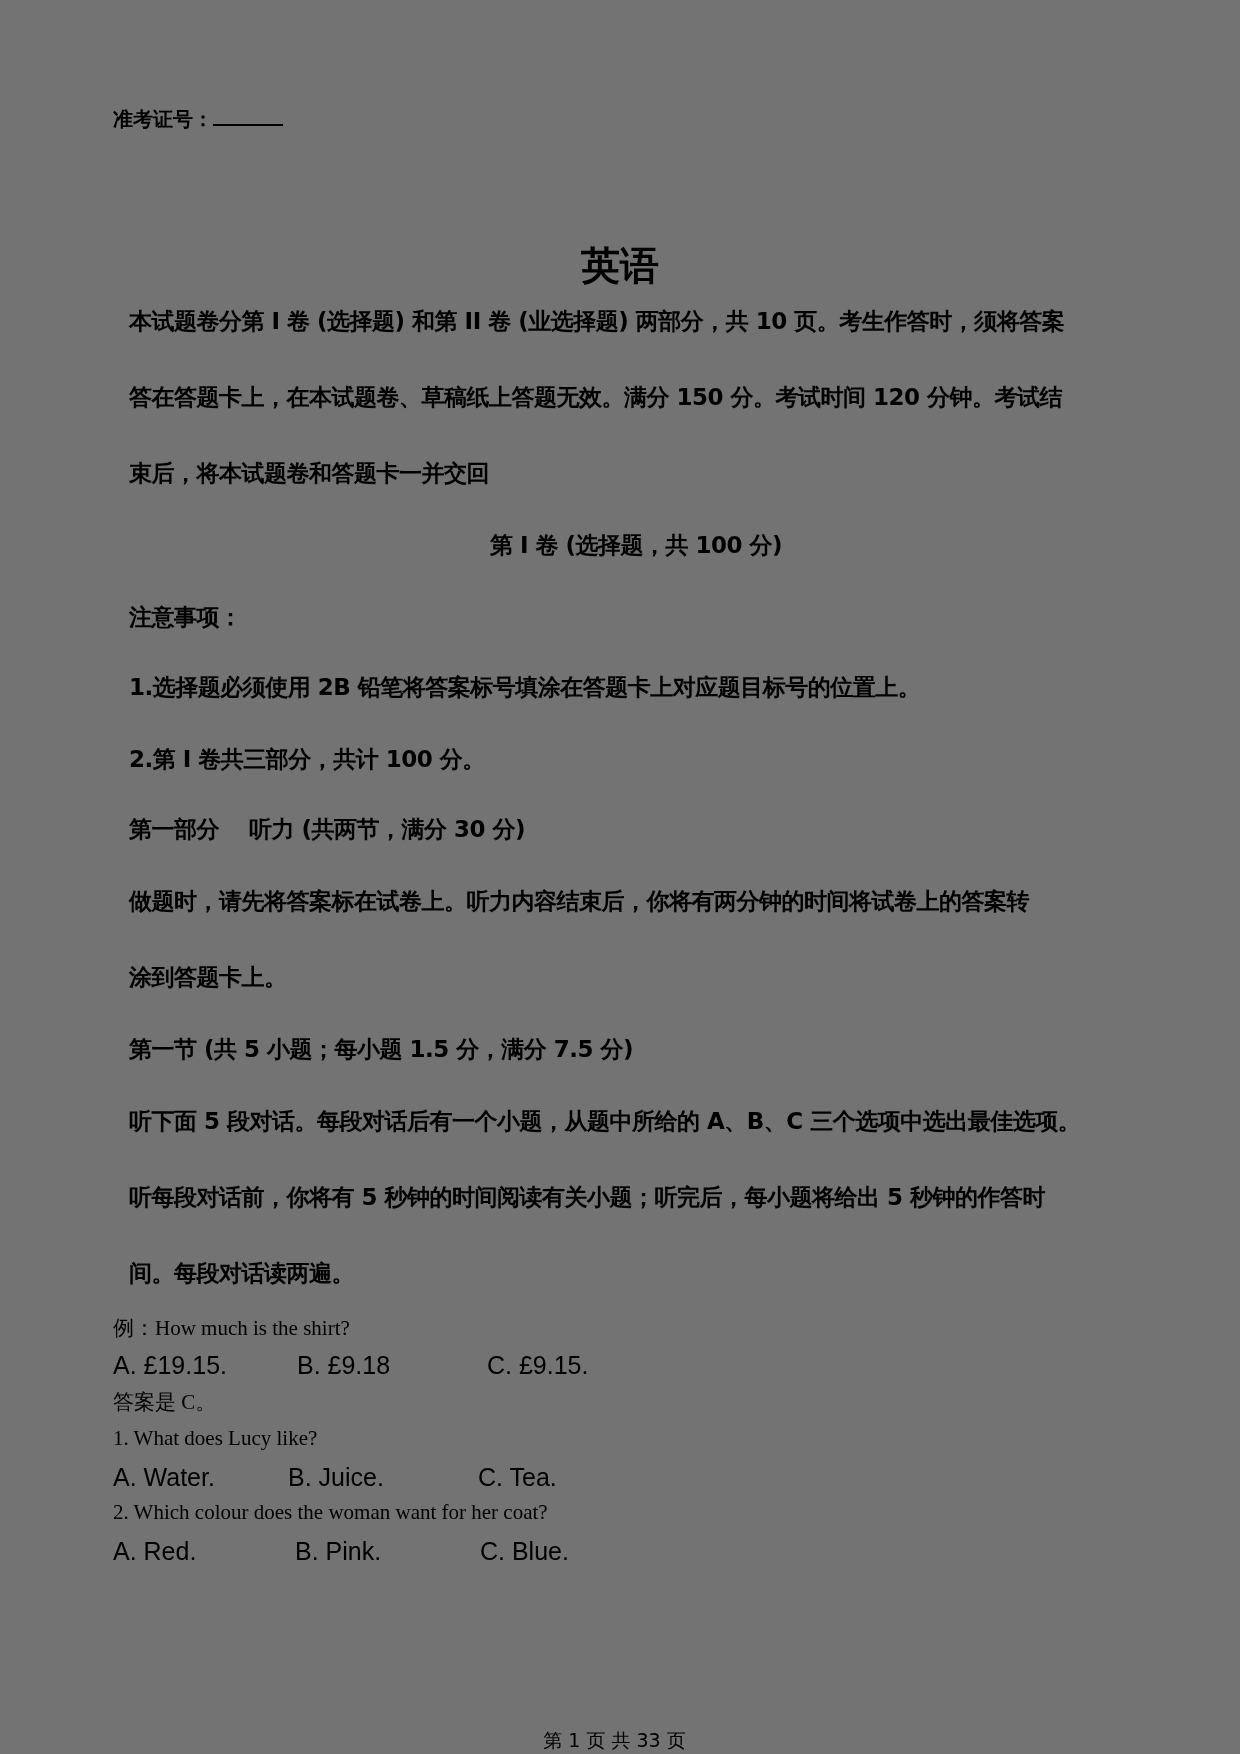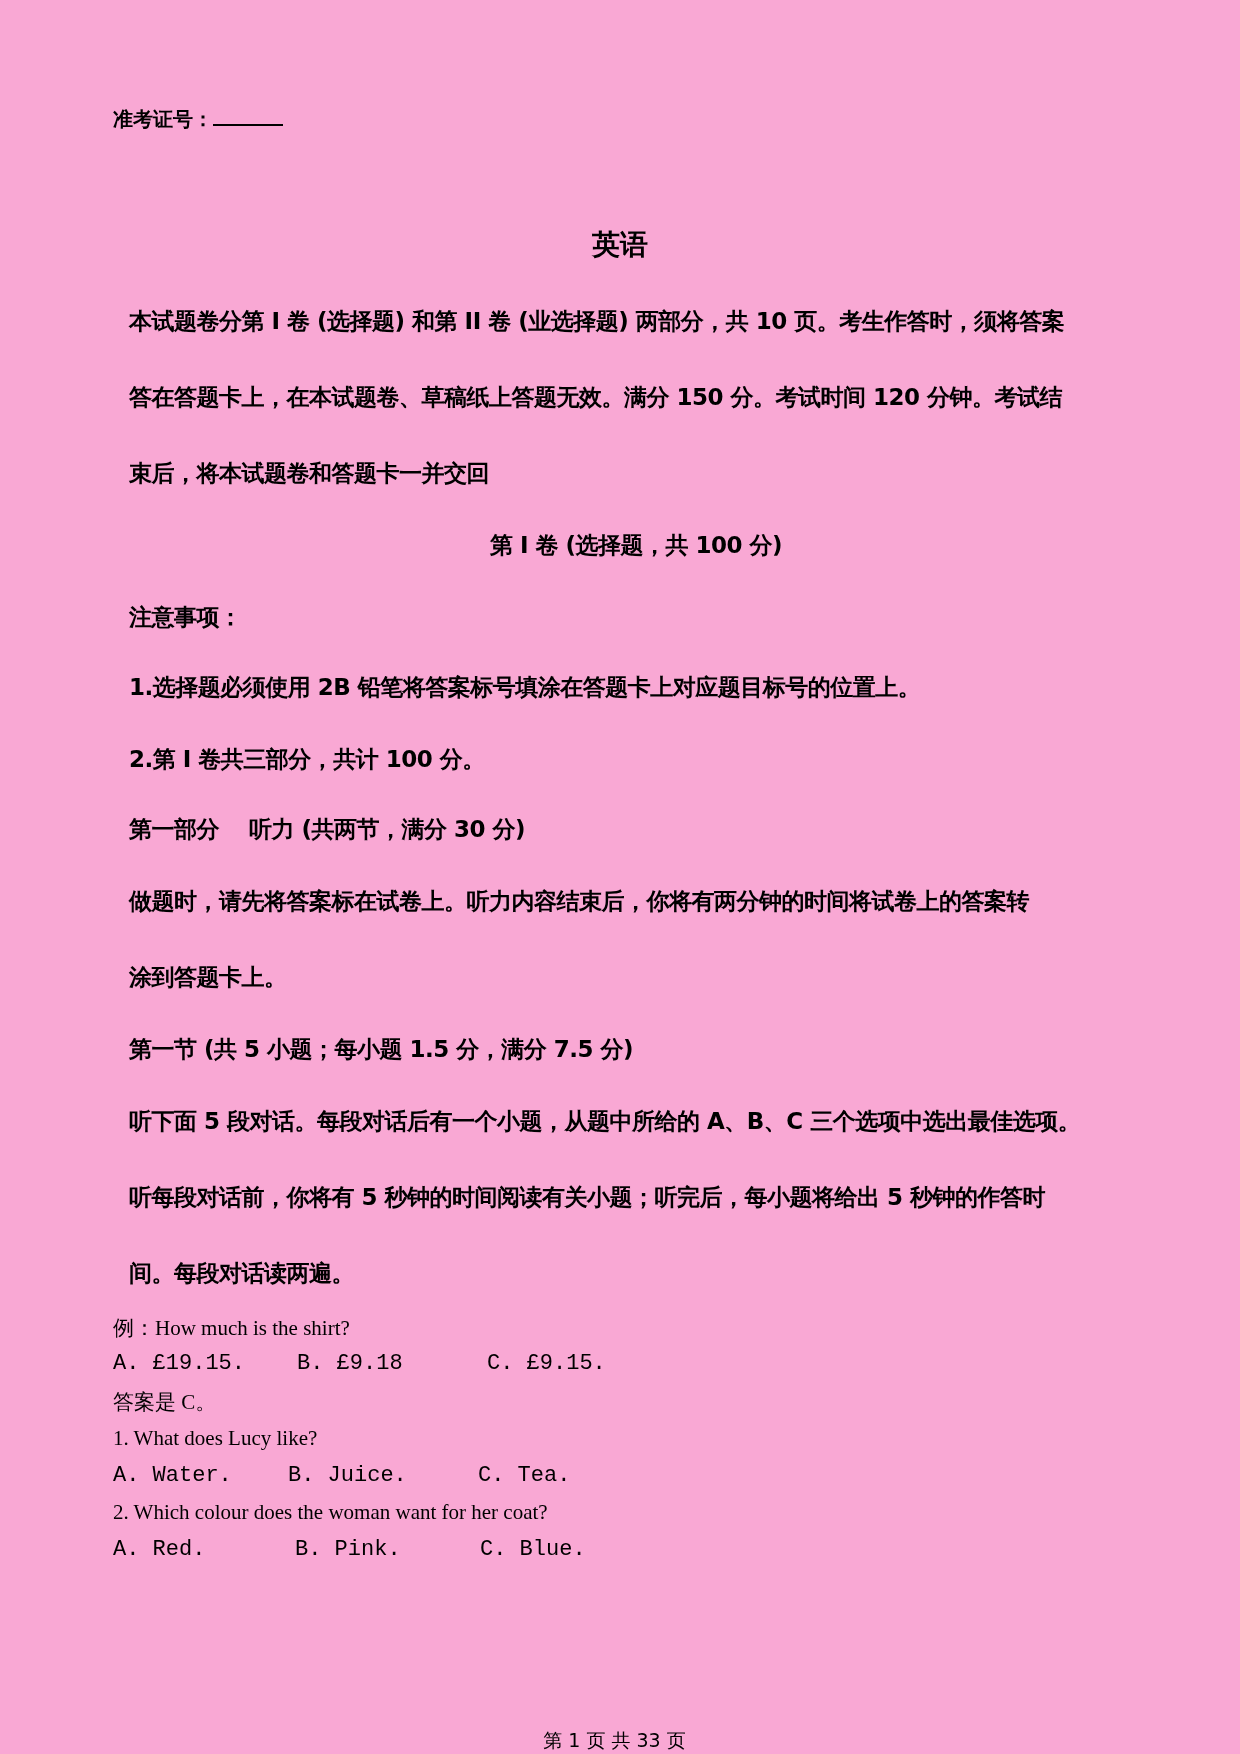--- a/index.html
+++ b/index.html
@@ -1,26 +1,26 @@
 <!DOCTYPE html>
 <html><head>
 <meta charset="utf-8">
 <style>
   html, body { margin: 0; padding: 0; background: #ffffff; }
   body { width: 1240px; height: 1754px; position: relative; overflow: hidden; color: #000; }
-  .page { position: absolute; left: 0; top: 0; width: 1240px; height: 1754px; background: #f9a8d4; }
+  .page { position: absolute; left: 0; top: 0; width: 1240px; height: 1754px; background: #737373; }
   .line { position: absolute; left: 113px; white-space: nowrap; }
   .bold { font-family: "DejaVu Sans", sans-serif; font-weight: bold; font-size: 23px; letter-spacing: -0.5px; margin-left: 16px; }
   .serif { font-family: "Liberation Serif", serif; font-size: 21px; }
   .center { left: 0; width: 1240px; text-align: center; }
   .title { font-family: "DejaVu Sans", sans-serif; font-weight: bold; font-size: 31px; }
-  .subtitle { font-family: Liberation Serif, serif; font-weight: bold; font-size: 28px; }
+  .subtitle { font-family: Liberation Serif, serif; font-weight: bold; font-size: 39px; margin-top: 13px; }
   .small-bold { font-family: "DejaVu Sans", sans-serif; font-weight: bold; font-size: 20px; }
   .blank { display: inline-block; width: 70px; border-bottom: 2px solid #000; height: 18px; vertical-align: baseline; }
-  .opt { position: absolute; white-space: nowrap; font-family: Liberation Mono, monospace; font-size: 22px; }
+  .opt { position: absolute; white-space: nowrap; font-family: Liberation Sans, sans-serif; font-size: 25px; }
   .footer { position: absolute; left: 0; width: 1229px; text-align: center; top: 1728px; font-family: "DejaVu Sans", sans-serif; font-size: 19px; }
 </style>
 </head>
 <body>
 
 <div class="page">
 
   <div class="line small-bold" style="top:106px;">
     <span>准考证号：</span><span class="blank"></span>
   </div>

